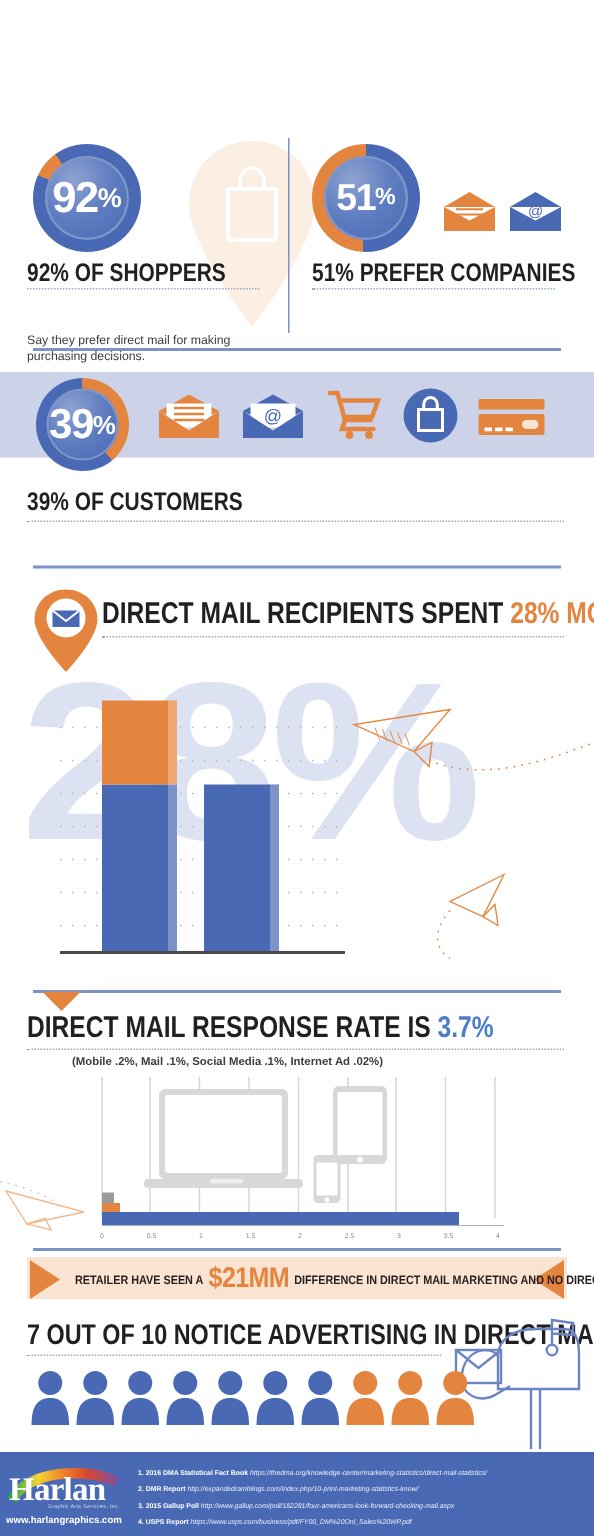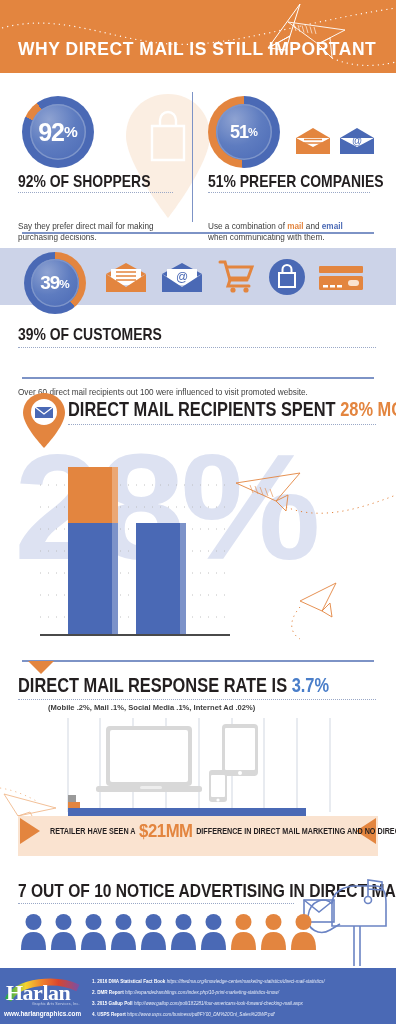--- a/index.html
+++ b/index.html
@@ -48,21 +48,21 @@
     transform:scaleX(1.05);transform-origin:left top;white-space:nowrap;z-index:0;
   }
 
   
   .chart28{position:absolute;left:0;top:455px;width:396px;height:190px;z-index:1;}
   .bar{position:absolute;bottom:10px;}
   .bar .seg{position:absolute;left:0;width:100%;}
   .baseline{position:absolute;left:40px;bottom:9px;width:190px;height:2.5px;background:#4a4a4a;}
 
   
-  .banner{position:absolute;left:18px;top:816px;width:360px;height:40px;background:#fae3d0;}
+  .banner{position:absolute;left:18px;top:838px;width:360px;height:28px;background:#fae3d0;}
   .banner .txt{
     position:absolute;left:32px;top:0;height:30px;display:flex;align-items:center;
     font-family:"Liberation Sans Narrow","Liberation Sans",sans-serif;font-weight:bold;
     font-size:8.2px;color:#231f20;letter-spacing:0px;transform:scaleX(.88);transform-origin:left center;white-space:nowrap;
   }
   .banner .money{font-size:19px;color:#e3853f;letter-spacing:-.5px;margin:0 4px;}
 
   
   .person{position:absolute;bottom:0;width:27px;height:37px;}
 
@@ -76,66 +76,52 @@
   .logo-url{position:absolute;left:4px;top:42px;color:#fff;font-size:6.4px;font-weight:bold;}
   .src{position:absolute;color:#fff;font-size:4.6px;line-height:7.6px;white-space:nowrap;}
   .src b{font-weight:bold;}
   .src i{font-style:italic;font-weight:normal;color:#e8edf8;}
 </style>
 </head>
 <body>
 
 <div class="page">
 
-  <div class="header">
-    <svg class="hdr-svg" viewBox="0 0 396 73">
-      <path d="M2 28 C 60 12, 110 40, 170 44 C 230 48, 300 22, 396 8" fill="none" stroke="#fff" stroke-width="1.2" stroke-dasharray="1.2 4" opacity=".95"></path>
-      <path d="M268 48 L 300 4 L 290 36 Z" fill="none" stroke="#fff" stroke-width="1"></path>
-      <path d="M268 48 L 290 36 L 286 50 Z" fill="none" stroke="#fff" stroke-width="1"></path>
-      <path d="M288 22 L 345 30 L 318 44 Z" fill="none" stroke="#fff" stroke-width=".9"></path>
-      <g stroke="#fff" stroke-width=".7" opacity=".9">
-        <path d="M294 24 L 296 31 M298 25 L 300 32 M302 25.5 L 304 32.5 M306 26 L 308 33 M310 26.5 L 312 33.5 M314 27 L 316 34"></path>
-      </g>
-      <path d="M318 44 L 330 38 L 332 58 Z" fill="none" stroke="#fff" stroke-width=".9"></path>
-      <path d="M332 58 C 350 66, 370 68, 396 62" fill="none" stroke="#fff" stroke-width="1.1" stroke-dasharray="1.2 4"></path>
-    </svg>
-    <div class="header-title">WHY DIRECT MAIL IS STILL IMPORTANT</div>
-  </div>
 
   <svg style="position:absolute;left:118px;top:88px;width:100px;height:140px;">
     <path d="M50 6 C 26 6, 8 24, 8 48 C 8 76, 50 130, 50 130 C 50 130, 92 76, 92 48 C 92 24, 74 6, 50 6 Z" fill="#fbeee2"></path>
     <path d="M34 38 h32 v34 h-32 z" fill="none" stroke="#fff" stroke-width="2.4"></path>
     <path d="M42 38 v-6 a8 8 0 0 1 16 0 v6" fill="none" stroke="#fff" stroke-width="2.4"></path>
   </svg>
 
   <div class="donut" style="left:22px;top:96px;width:72px;height:72px;
               background:conic-gradient(#4a69b5 0 82%, #e3853f 82% 90%, #4a69b5 90% 100%);
               border-radius:50%;">
     <div style="position:absolute;left:8px;top:8px;right:8px;bottom:8px;border-radius:50%;
                 background:radial-gradient(circle at 34% 28%, #8fa3d2 0%, #5e7cc0 48%, #4a69b5 100%);
                 box-shadow:inset 0 0 0 1.5px #7f96ca;"></div>
-    <div class="lbl" style="font-size:25px;">
+    <div class="lbl" style="font-size:29px;">
       <span>92</span>
         <span class="pc">%</span>
     </div>
   </div>
 
   <div class="stat-head" style="position:absolute;left:18px;top:172px;font-size:17px;">92% OF SHOPPERS</div>
   <div class="dotline" style="position:absolute;left:18px;top:192px;width:155px;"></div>
   <div class="bodytxt" style="position:absolute;left:18px;top:197px;width:150px;">Say they prefer direct mail for making purchasing decisions.</div>
 
   <div style="position:absolute;left:192px;top:92px;width:1.4px;height:130px;background:#7d93c6;"></div>
 
   <div class="donut" style="left:208px;top:96px;width:72px;height:72px;
               background:conic-gradient(#4a69b5 0 51%, #e3853f 51% 100%);
               border-radius:50%;">
     <div style="position:absolute;left:8px;top:8px;right:8px;bottom:8px;border-radius:50%;
                 background:radial-gradient(circle at 34% 28%, #8fa3d2 0%, #5e7cc0 48%, #4a69b5 100%);
                 box-shadow:inset 0 0 0 1.5px #7f96ca;"></div>
-    <div class="lbl" style="font-size:18px;">
+    <div class="lbl" style="font-size:25px;">
       <span>51</span>
         <span class="pc">%</span>
     </div>
   </div>
 
   <svg style="position:absolute;left:294px;top:126px;width:38px;height:30px;">
     <path d="M2 12 h34 v16 h-34 z" fill="#e3853f"></path>
     <path d="M2 12 L19 2 L36 12 L19 21 Z" fill="#e3853f"></path>
     <path d="M2 12 L19 21 L36 12" fill="#fff"></path>
     <g stroke="#e3853f" stroke-width="1.4">
@@ -146,35 +132,31 @@
   <svg style="position:absolute;left:338px;top:126px;width:38px;height:30px;">
     <path d="M2 12 h34 v16 h-34 z" fill="#4a69b5"></path>
     <path d="M2 12 L19 2 L36 12 L19 21 Z" fill="#4a69b5"></path>
     <path d="M2 12 L19 21 L36 12" fill="#fff"></path>
     <text x="19" y="18" font-size="10" fill="#4a69b5" text-anchor="middle" font-family="Liberation Sans, sans-serif">@</text>
     <path d="M2 12 L19 24 L36 12 L36 28 h-34 z" fill="#4a69b5"></path>
   </svg>
 
   <div class="stat-head" style="position:absolute;left:208px;top:172px;font-size:17px;">51% PREFER COMPANIES</div>
   <div class="dotline" style="position:absolute;left:208px;top:192px;width:162px;"></div>
-  <div class="bodytxt" style="position:absolute;left:208px;top:197px;width:170px;">
-    <span>Use a combination of </span><span style="color:#e3853f;font-weight:bold;">mail</span><span> and </span><span style="color:#4a69b5;font-weight:bold;">email</span><br>
-    <span>when communicating with them.</span>
-  </div>
 
   <div class="hr-blue" style="position:absolute;left:22px;top:232px;width:352px;"></div>
 
   <div class="band39"></div>
   <div class="donut" style="left:24px;top:252px;width:62px;height:62px;
               background:conic-gradient(#e3853f 0 39%, #4a69b5 39% 100%);
               border-radius:50%;">
     <div style="position:absolute;left:7px;top:7px;right:7px;bottom:7px;border-radius:50%;
                 background:radial-gradient(circle at 34% 28%, #8fa3d2 0%, #5e7cc0 48%, #4a69b5 100%);
                 box-shadow:inset 0 0 0 1.3px #7f96ca;"></div>
-    <div class="lbl" style="font-size:19px;">
+    <div class="lbl" style="font-size:28px;">
       <span>39</span>
         <span class="pc">%</span>
     </div>
   </div>
 
   <svg style="position:absolute;left:104px;top:261px;width:44px;height:34px;">
     <path d="M2 13 L22 2 L42 13 L22 23 Z" fill="#e3853f"></path>
     <path d="M7 8 h30 v16 h-30 z" fill="#fff"></path>
     <g stroke="#e3853f" stroke-width="1.6">
         <path d="M12 11 h20 M12 15 h20 M12 19 h20"></path>
@@ -209,21 +191,20 @@
         <rect x="12" y="21" width="5" height="2.5"></rect>
         <rect x="19" y="21" width="5" height="2.5"></rect>
       </g>
     <rect x="30" y="16" width="11" height="6" rx="3" fill="#fae3d0"></rect>
   </svg>
 
   <div class="stat-head" style="position:absolute;left:18px;top:325px;font-size:17px;">39% OF CUSTOMERS</div>
   <div class="dotline" style="position:absolute;left:18px;top:347px;width:358px;"></div>
   <div class="bodytxt" style="position:absolute;left:18px;top:352px;width:360px;">
     <br>
-    <span>Over 60 direct mail recipients out 100 were influenced to visit promoted website.</span>
   </div>
   <div class="hr-blue" style="position:absolute;left:22px;top:377px;width:352px;"></div>
 
   <svg style="position:absolute;left:22px;top:392px;width:44px;height:58px;">
     <path d="M22 1 C 10 1, 1 10, 1 21 C 1 34, 22 56, 22 56 C 22 56, 43 34, 43 21 C 43 10, 34 1, 22 1 Z" fill="#e3853f"></path>
     <circle cx="22" cy="20" r="13" fill="#fff"></circle>
     <path d="M13 15 h18 v11 h-18 z" fill="#4a69b5"></path>
     <path d="M13 15 L22 22 L31 15" fill="none" stroke="#fff" stroke-width="1.3"></path>
   </svg>
 

